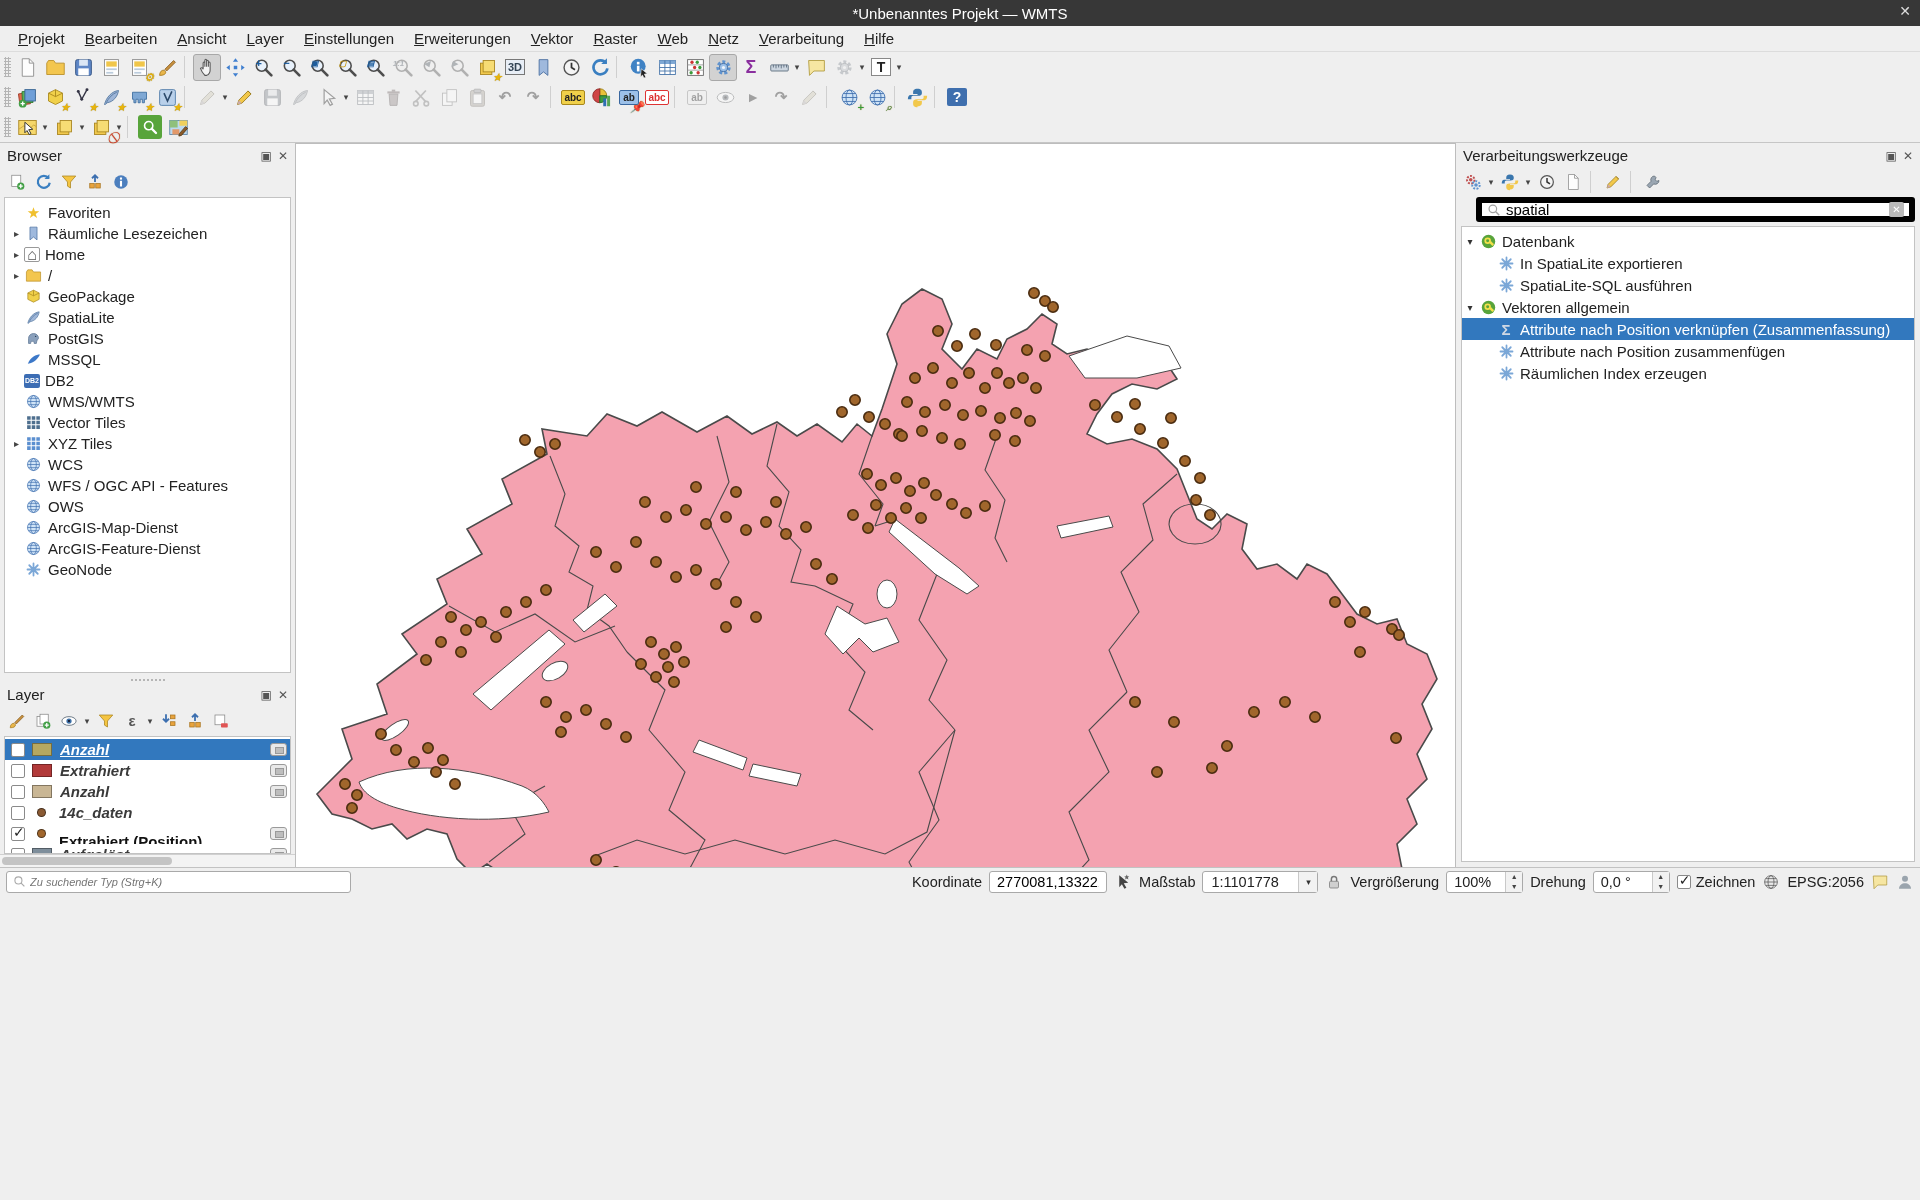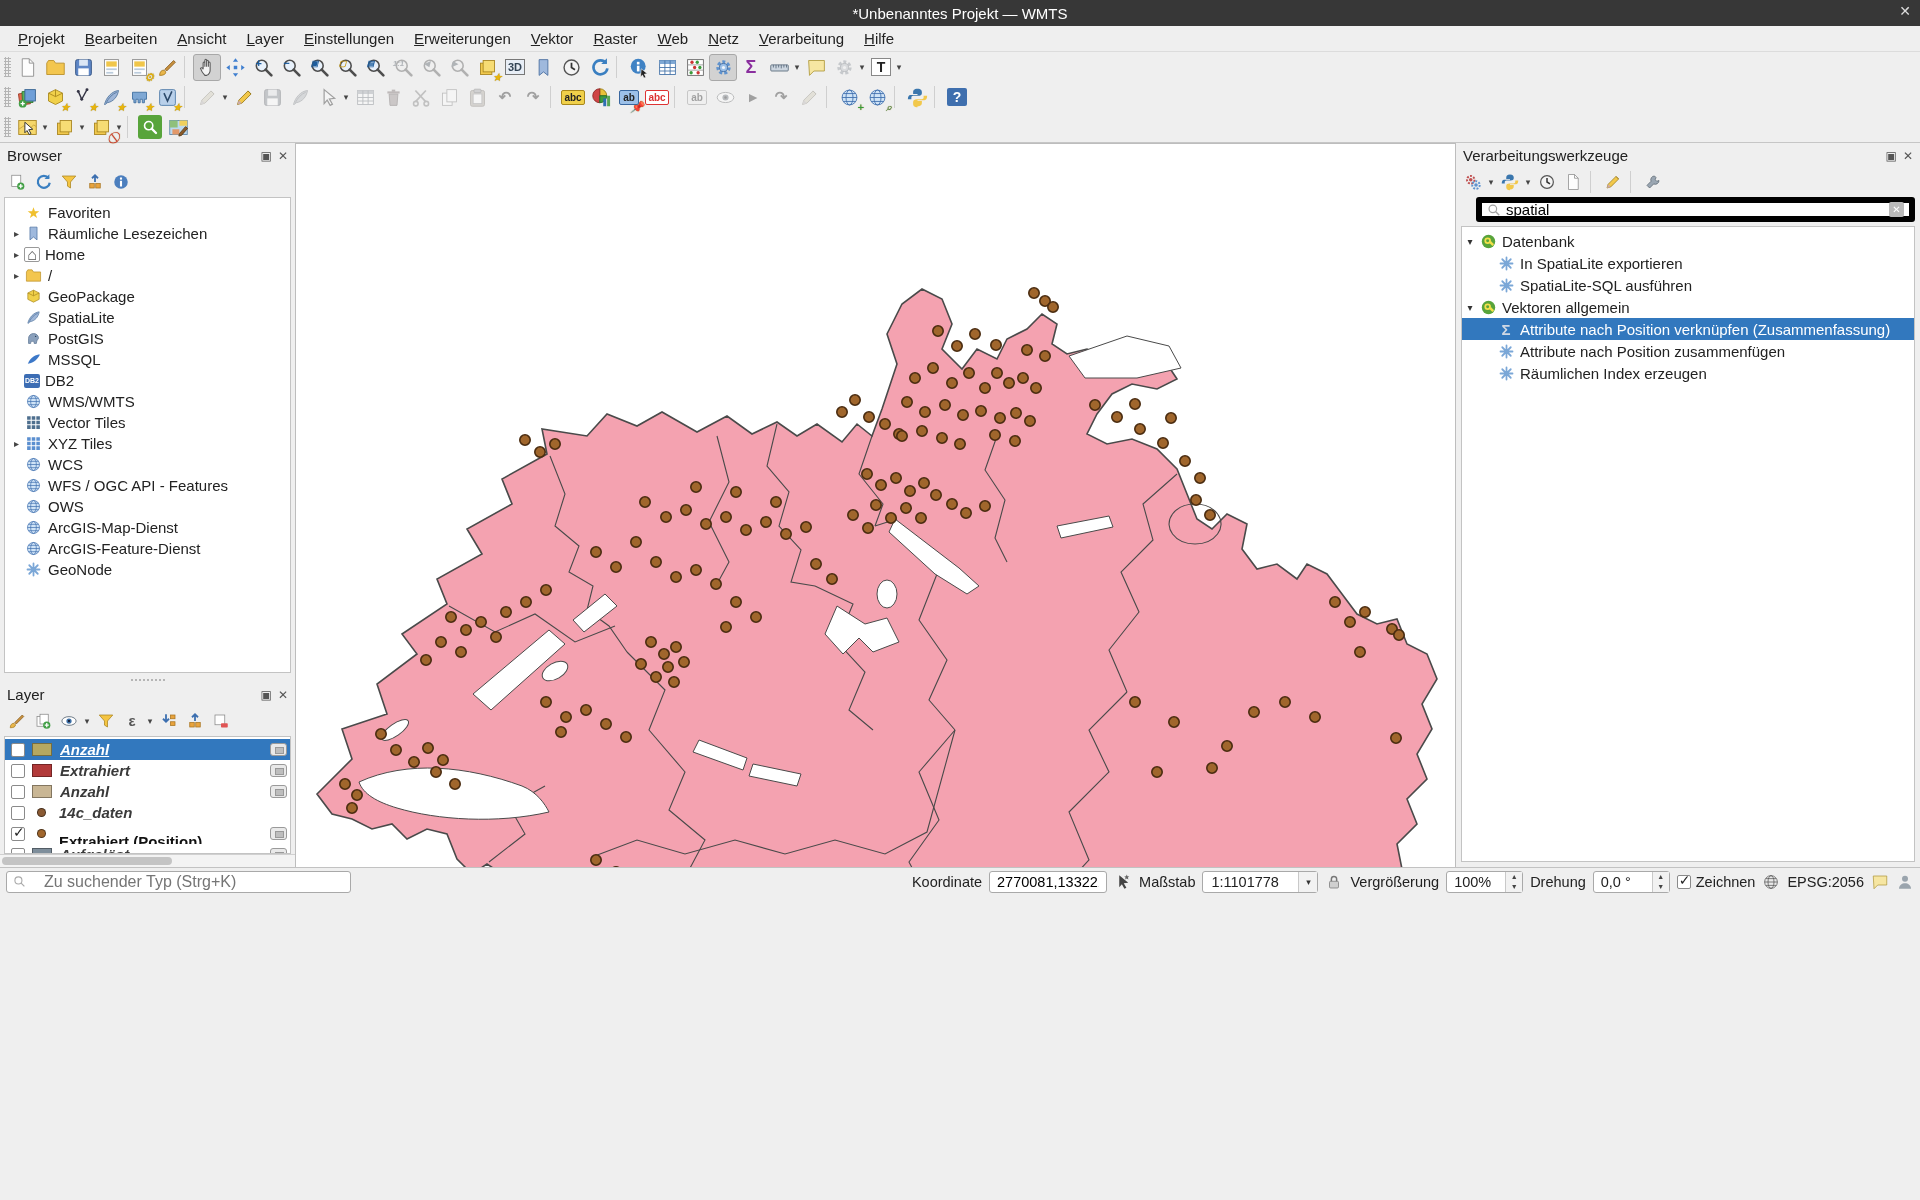--- a/index.html
+++ b/index.html
@@ -86,21 +86,21 @@
   .prow .ic { width:20px; height:18px; margin-right:4px; display:flex; align-items:center; justify-content:center; flex:none; }
   .prow .ic svg { width:17px; height:17px; }
   .prow.alg { padding-left:34px; }
   .prow.selected { background:#3278be; color:#fff; }
   .prow.selected .sig { color:#cfd8e4; font-weight:bold; font-size:15px; }
 
   
   .statusbar { height:28px; background:#efefef; border-top:1px solid #c2c2c2; display:flex; align-items:center; padding:0 6px; gap:7px; font-size:15px; }
   .sb-search { width:345px; height:22px; background:#fff; border:1px solid #a9a9a9; border-radius:3px; display:flex; align-items:center; padding:0 6px; flex:none; }
   .sb-search svg { width:13px; height:13px; opacity:.5; }
-  .sb-search input { border:none; outline:none; flex:1; font-family:inherit; font-size:16px; margin-left:18px; background:transparent; }
+  .sb-search input { border:none; outline:none; flex:1; font-family:inherit; font-size:11px; margin-left:4px; background:transparent;font-style:italic; }
   .sb-field { height:22px; background:#fff; border:1px solid #a9a9a9; border-radius:3px; display:flex; align-items:center; padding:0 7px; font-size:14.5px; }
   .spacer { flex:1; }
   .sb-label { font-size:14.5px; color:#222; }
   .spin { display:flex; align-items:stretch; height:22px; border:1px solid #a9a9a9; border-radius:3px; background:#fff; }
   .spin .val { padding:0 7px; display:flex; align-items:center; font-size:14.5px; min-width:58px; }
   .spin .arrows { width:17px; border-left:1px solid #c9c9c9; display:flex; flex-direction:column; }
   .spin .arrows span { flex:1; font-size:7px; color:#444; display:flex; align-items:center; justify-content:center; background:#f2f2f2; }
   .combo { display:flex; align-items:stretch; height:22px; border:1px solid #a9a9a9; border-radius:3px; background:#fff; }
   .combo .val { padding:0 8px; display:flex; align-items:center; min-width:95px; font-size:14.5px; }
   .combo .db { width:19px; border-left:1px solid #c9c9c9; background:#f2f2f2; display:flex; align-items:center; justify-content:center; font-size:9px; color:#333; }

